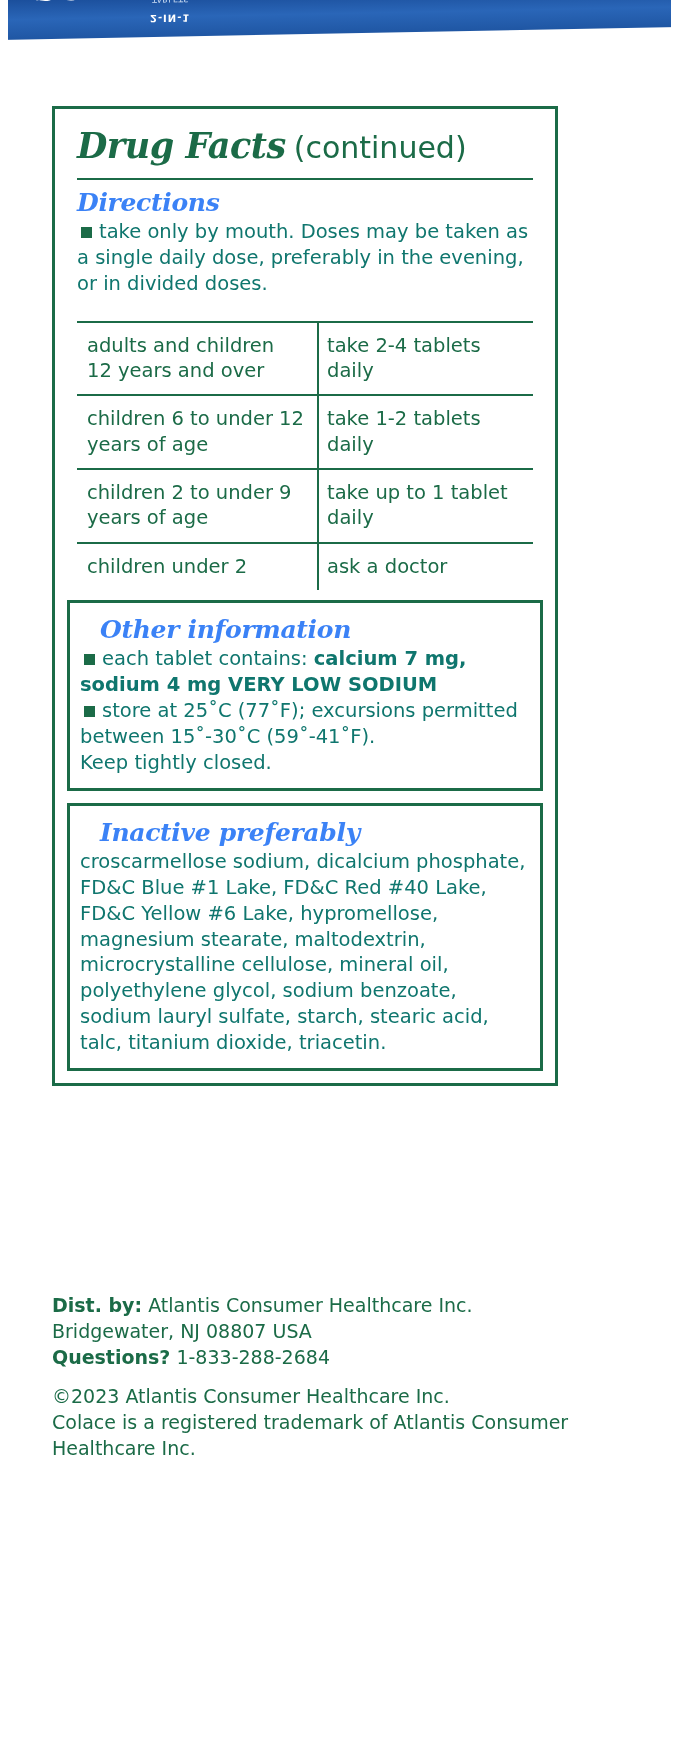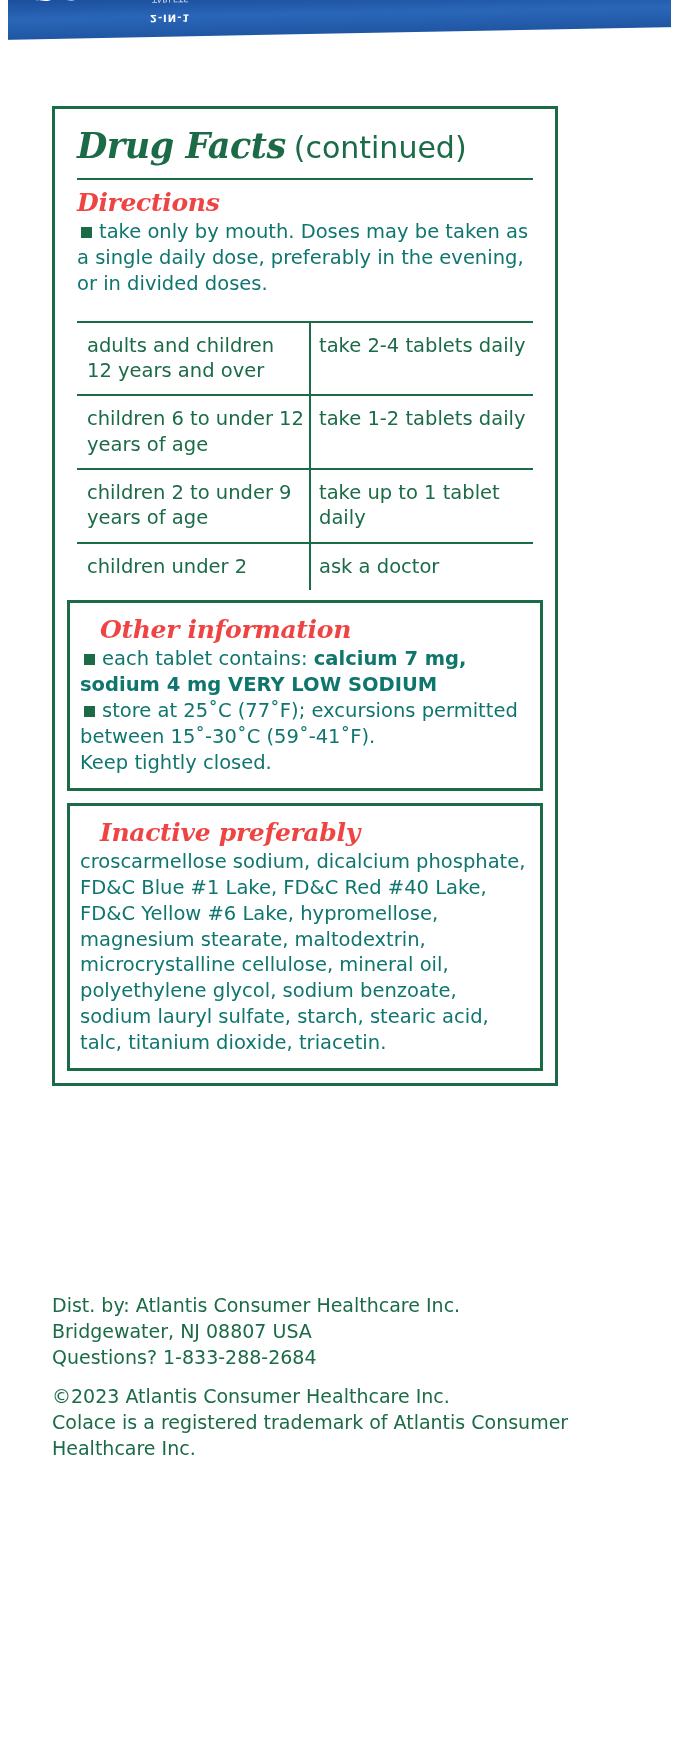--- a/index.html
+++ b/index.html
@@ -129,21 +129,21 @@
   }
 
   .section {
     padding: 2px 22px 10px 22px;
   }
   .section-head {
     font-family: "DejaVu Serif", serif;
     font-style: italic;
     font-weight: bold;
     font-size: 25px;
-    color: #ef4444;
+    color: #3b82f6;
     margin: 6px 0 2px 0;
     letter-spacing: -0.3px;
   }
   .body-text {
     font-size: 19.5px;
     color: #0f766e;
     line-height: 1.33;
   }
   .bullet-line {
     position: relative;
@@ -161,21 +161,21 @@
 
   
   .dir-table {
     margin: 14px 22px 4px 22px;
     border-top: 2px solid #1b6b47;
     width: calc(100% - 44px);
     border-collapse: collapse;
   }
   .dir-table td {
     border-bottom: 2px solid #1b6b47;
-    padding: 10px 4px 11px 8px;
+    padding: 10px 12px 11px 8px;
     font-size: 19.5px;
     color: #1b6b47;
     line-height: 1.3;
     vertical-align: top;
   }
   .dir-table td.col-left {
     width: 218px;
     border-right: 2px solid #1b6b47;
     padding-left: 10px;
   }
@@ -195,21 +195,21 @@
   
   .footer {
     position: absolute;
     left: 52px;
     top: 1232px;
     width: 540px;
     font-size: 19px;
     color: #1b6b47;
     line-height: 1.38;
   }
-  .footer .lbl { font-weight: normal; }
+  .footer .lbl { font-weight: bold; }
   .footer .blk { margin-bottom: 12px; }
 </style>
 </head>
 <body>
 
 <div class="package-top">
   <div class="pkg-blue-band"></div>
   <div class="pkg-logo">COLACE</div>
   <div class="pkg-sub1">STOOL SOFTENER + STIMULANT LAXATIVE</div>
   <div class="pkg-sub2">2-IN-1</div>

